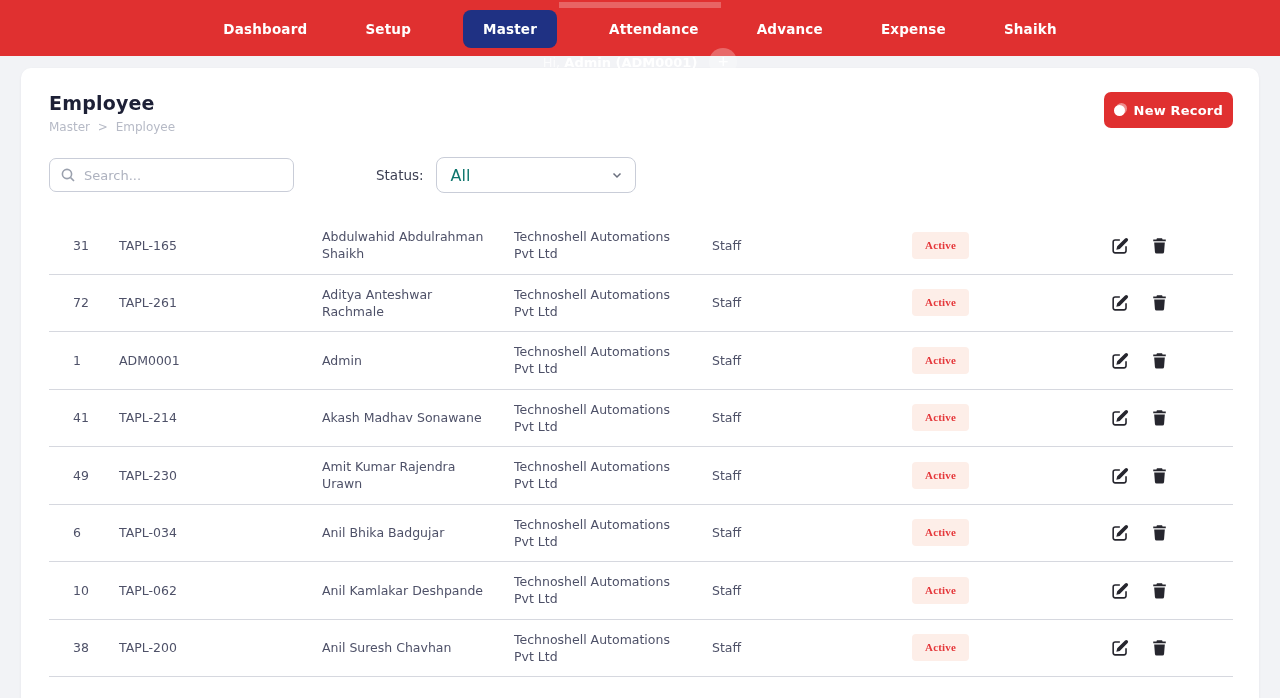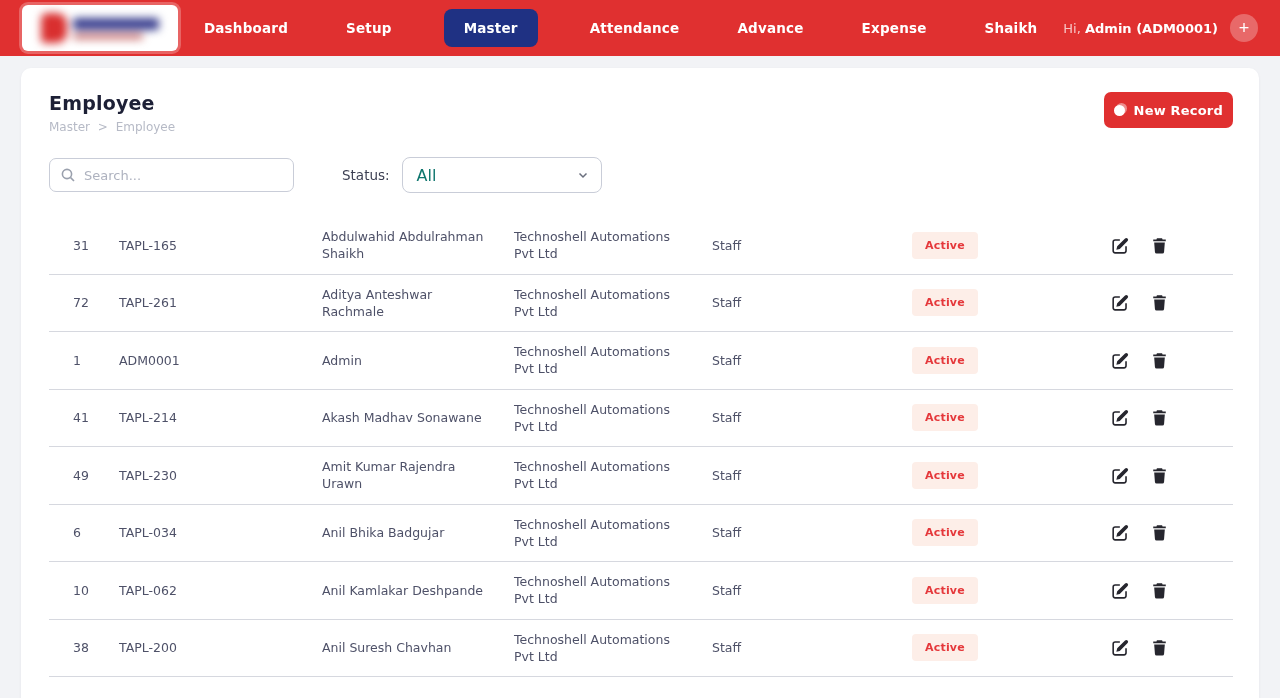--- a/index.html
+++ b/index.html
@@ -1,20 +1,20 @@
 <!DOCTYPE html>
 <html><head>
 <meta charset="utf-8">
 <style>
   * { margin:0; padding:0; box-sizing:border-box; }
   html,body { width:1280px; height:698px; overflow:hidden; background:#f2f3f6;
     font-family:"DejaVu Sans","Liberation Sans",sans-serif; }
 
   
-  .topbar { height:56px; background:#e03030; display:flex; align-items:center; padding:0 22px; }
+  .topbar { height:56px; background:#e03030; display:flex; align-items:center; padding:0 22px;flex-direction:column; }
   .logo-box { width:156px; height:46px; background:#fff; border-radius:6px; margin:5px 0;
     display:flex; align-items:center; justify-content:center; overflow:hidden; box-shadow:0 0 0 3px rgba(255,255,255,.25); }
   .logo-blur { display:flex; align-items:center; gap:6px; filter:blur(4px); }
   .logo-mark { width:26px; height:30px; background:#d92f2f; border-radius:6px 10px 10px 4px; }
   .logo-lines { display:flex; flex-direction:column; gap:4px; }
   .logo-line1 { width:86px; height:12px; background:#3a3f8f; border-radius:3px; }
   .logo-line2 { width:70px; height:5px; background:#c05a5a; border-radius:2px; }
 
   .nav { display:flex; align-items:center; gap:46px; margin:0 auto; }
   .nav a { color:#fff; text-decoration:none; font-size:13.5px; font-weight:600; letter-spacing:.2px;
@@ -45,41 +45,41 @@
     box-shadow:2px -2px 0 0 rgba(255,255,255,.45); }
 
   
   .filters { display:flex; align-items:center; margin-top:23px; }
   .search-wrap { position:relative; width:245px; }
   .search-wrap input { width:100%; height:34px; border:1px solid #c9cdd8; border-radius:7px;
     padding:0 10px 0 34px; font-size:13px; color:#3c3f52; font-family:inherit; outline:none; }
   .search-wrap input::placeholder { color:#aeb2bf; }
   .search-icon { position:absolute; left:11px; top:9px; width:16px; height:16px; color:#9aa0ad; }
 
-  .status-label { margin-left:48px; font-size:13.5px; color:#3c3f52; font-weight:500; }
+  .status-label { margin-left:82px; font-size:13.5px; color:#3c3f52; font-weight:500; }
   .status-select { margin-left:12px; width:200px; height:36px; border:1px solid #c9cdd8; border-radius:8px;
     display:flex; align-items:center; justify-content:space-between; padding:0 12px 0 14px;
     font-size:16px; color:#0f766e; cursor:pointer; background:#fff; }
   .chev { width:12px; height:12px; color:#6a6f7e; }
 
   
   .table { margin-top:24px; }
   .tr { display:grid; grid-template-columns:70px 203px 192px 198px 200px 200px 1fr; align-items:center; }
   .thead { background:#edf0f5; height:34px; border-radius:2px; }
   .thead .th { font-size:11px; font-weight:700; color:#2f3140; letter-spacing:.5px; }
   .th-id { padding-left:24px; }
   .th-name { color:#9aa0ab; display:flex; align-items:center; gap:5px; }
   .sort-arrow { color:#ef5a5e; font-size:12px; font-weight:700; }
   .tbody .tr { height:57.5px; border-bottom:1px solid #d6d8df; }
   .td { font-size:12.5px; color:#4e5168; line-height:17px; }
   .td-id { padding-left:24px; }
   .td-name { padding-right:30px; }
   .td-company { padding-right:25px; }
   .badge { display:inline-block; background:#fdeee8; color:#e5383b; font-size:11px; font-weight:700;
-    padding:5px 13px; border-radius:4px; letter-spacing:.2px; }
+    padding:5px 13px; border-radius:4px; letter-spacing:.2px;font-family:Liberation Serif, serif; }
   .actions { display:flex; align-items:center; gap:21px; }
   .icon-btn { background:none; border:none; cursor:pointer; color:#26262e; width:18px; height:18px; padding:0; }
   .icon-btn svg { width:17px; height:17px; display:block; }
 </style>
 </head>
 <body>
 
 <header class="topbar">
   <div class="logo-box">
     <div class="logo-blur">

